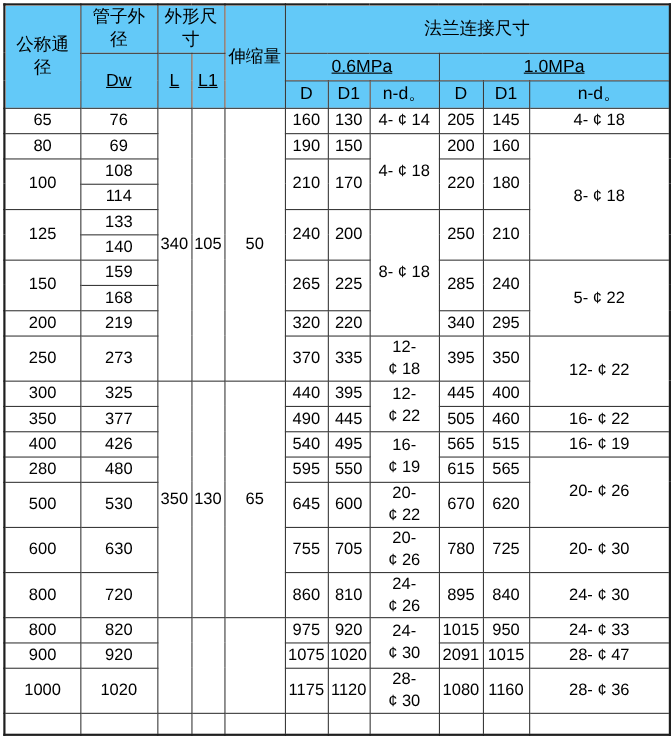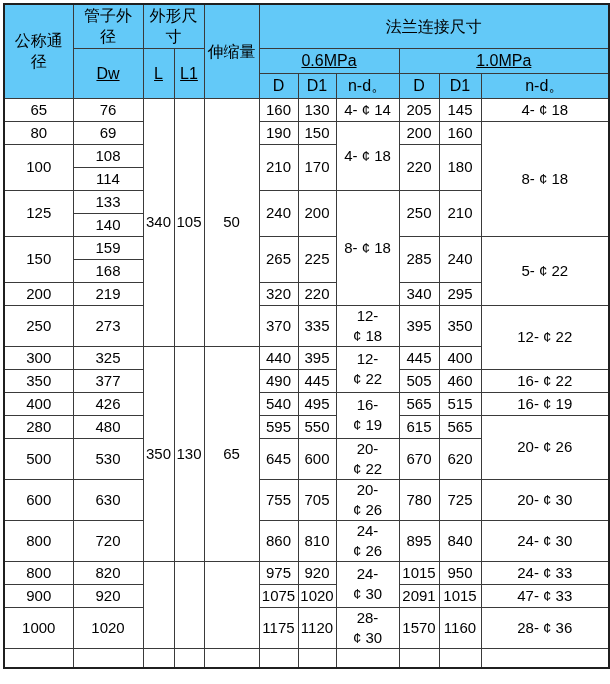--- a/index.html
+++ b/index.html
@@ -265,30 +265,30 @@
           <td>950</td>
           <td>24- ¢ 33</td>
         </tr>
         <tr>
           <td>900</td>
           <td>920</td>
           <td>1075</td>
           <td>1020</td>
           <td>2091</td>
           <td>1015</td>
-          <td>47- ¢ 33</td>
+          <td>28- ¢ 47</td>
         </tr>
         <tr>
           <td>1000</td>
           <td>1020</td>
           <td>1175</td>
           <td>1120</td>
           <td>28-
 ¢ 30</td>
-          <td>1570</td>
+          <td>1080</td>
           <td>1160</td>
           <td>28- ¢ 36</td>
         </tr>
         <tr class="partial">
           <td></td>
           <td></td>
           <td></td>
           <td></td>
           <td></td>
           <td></td>

